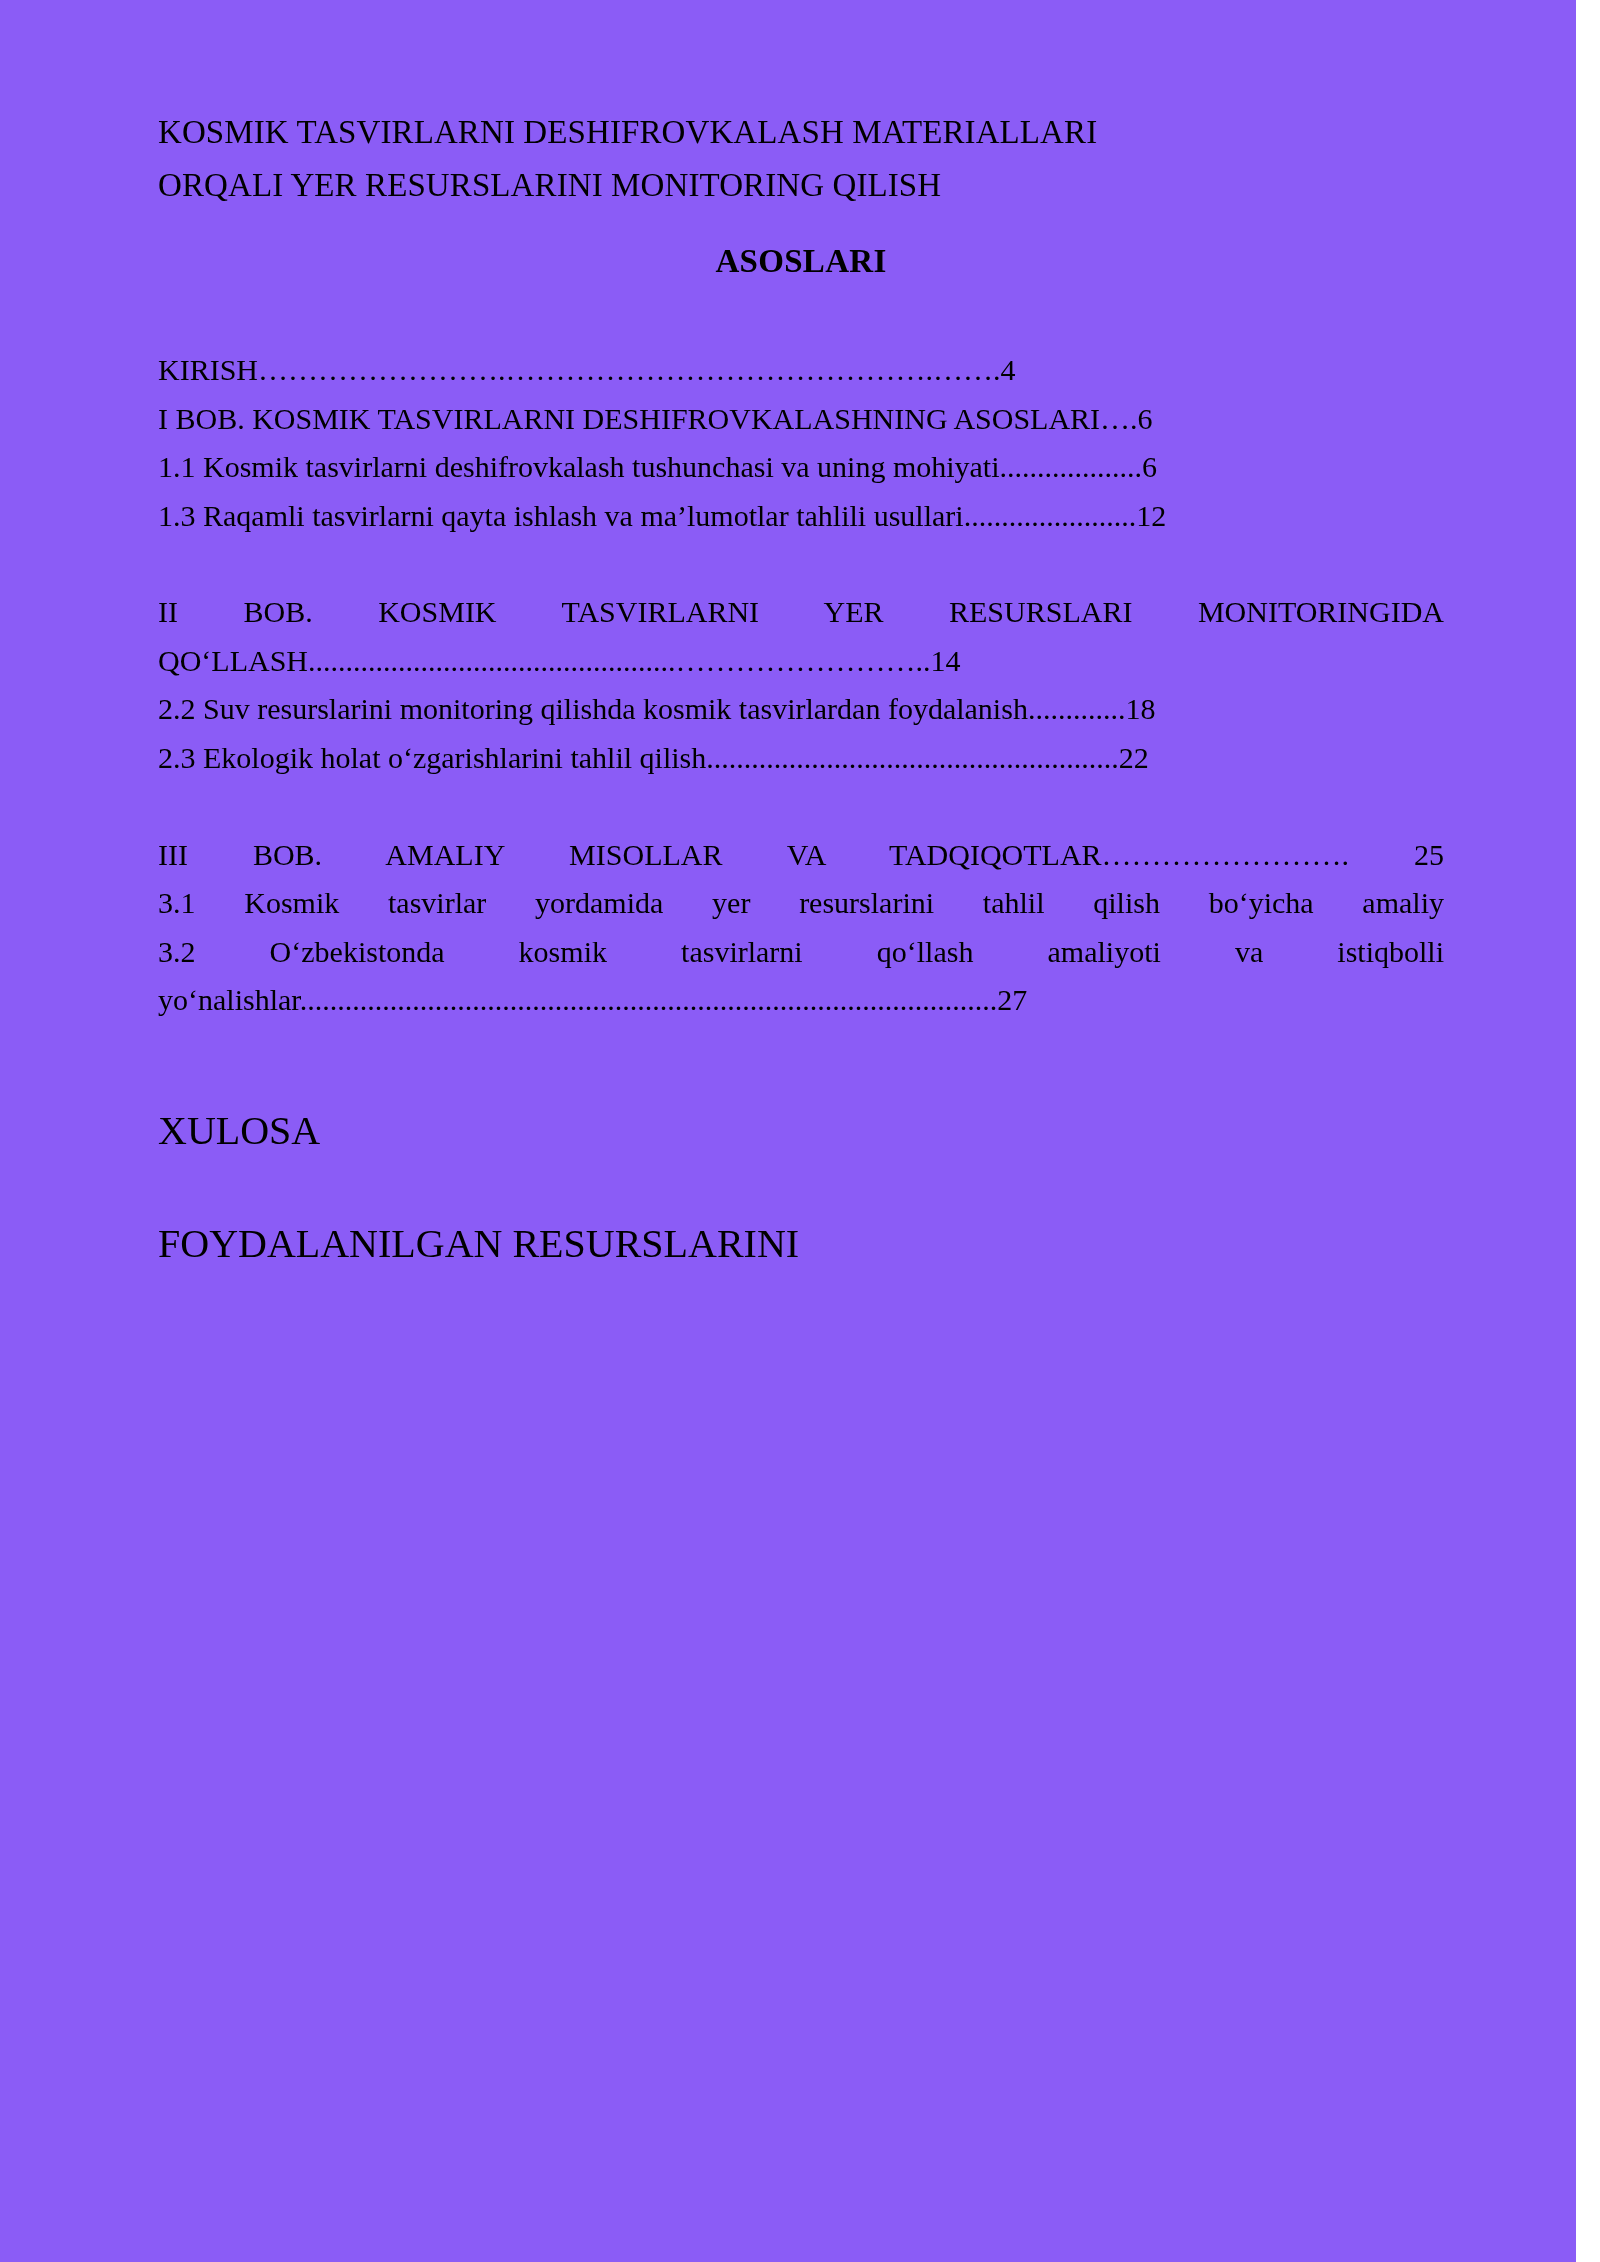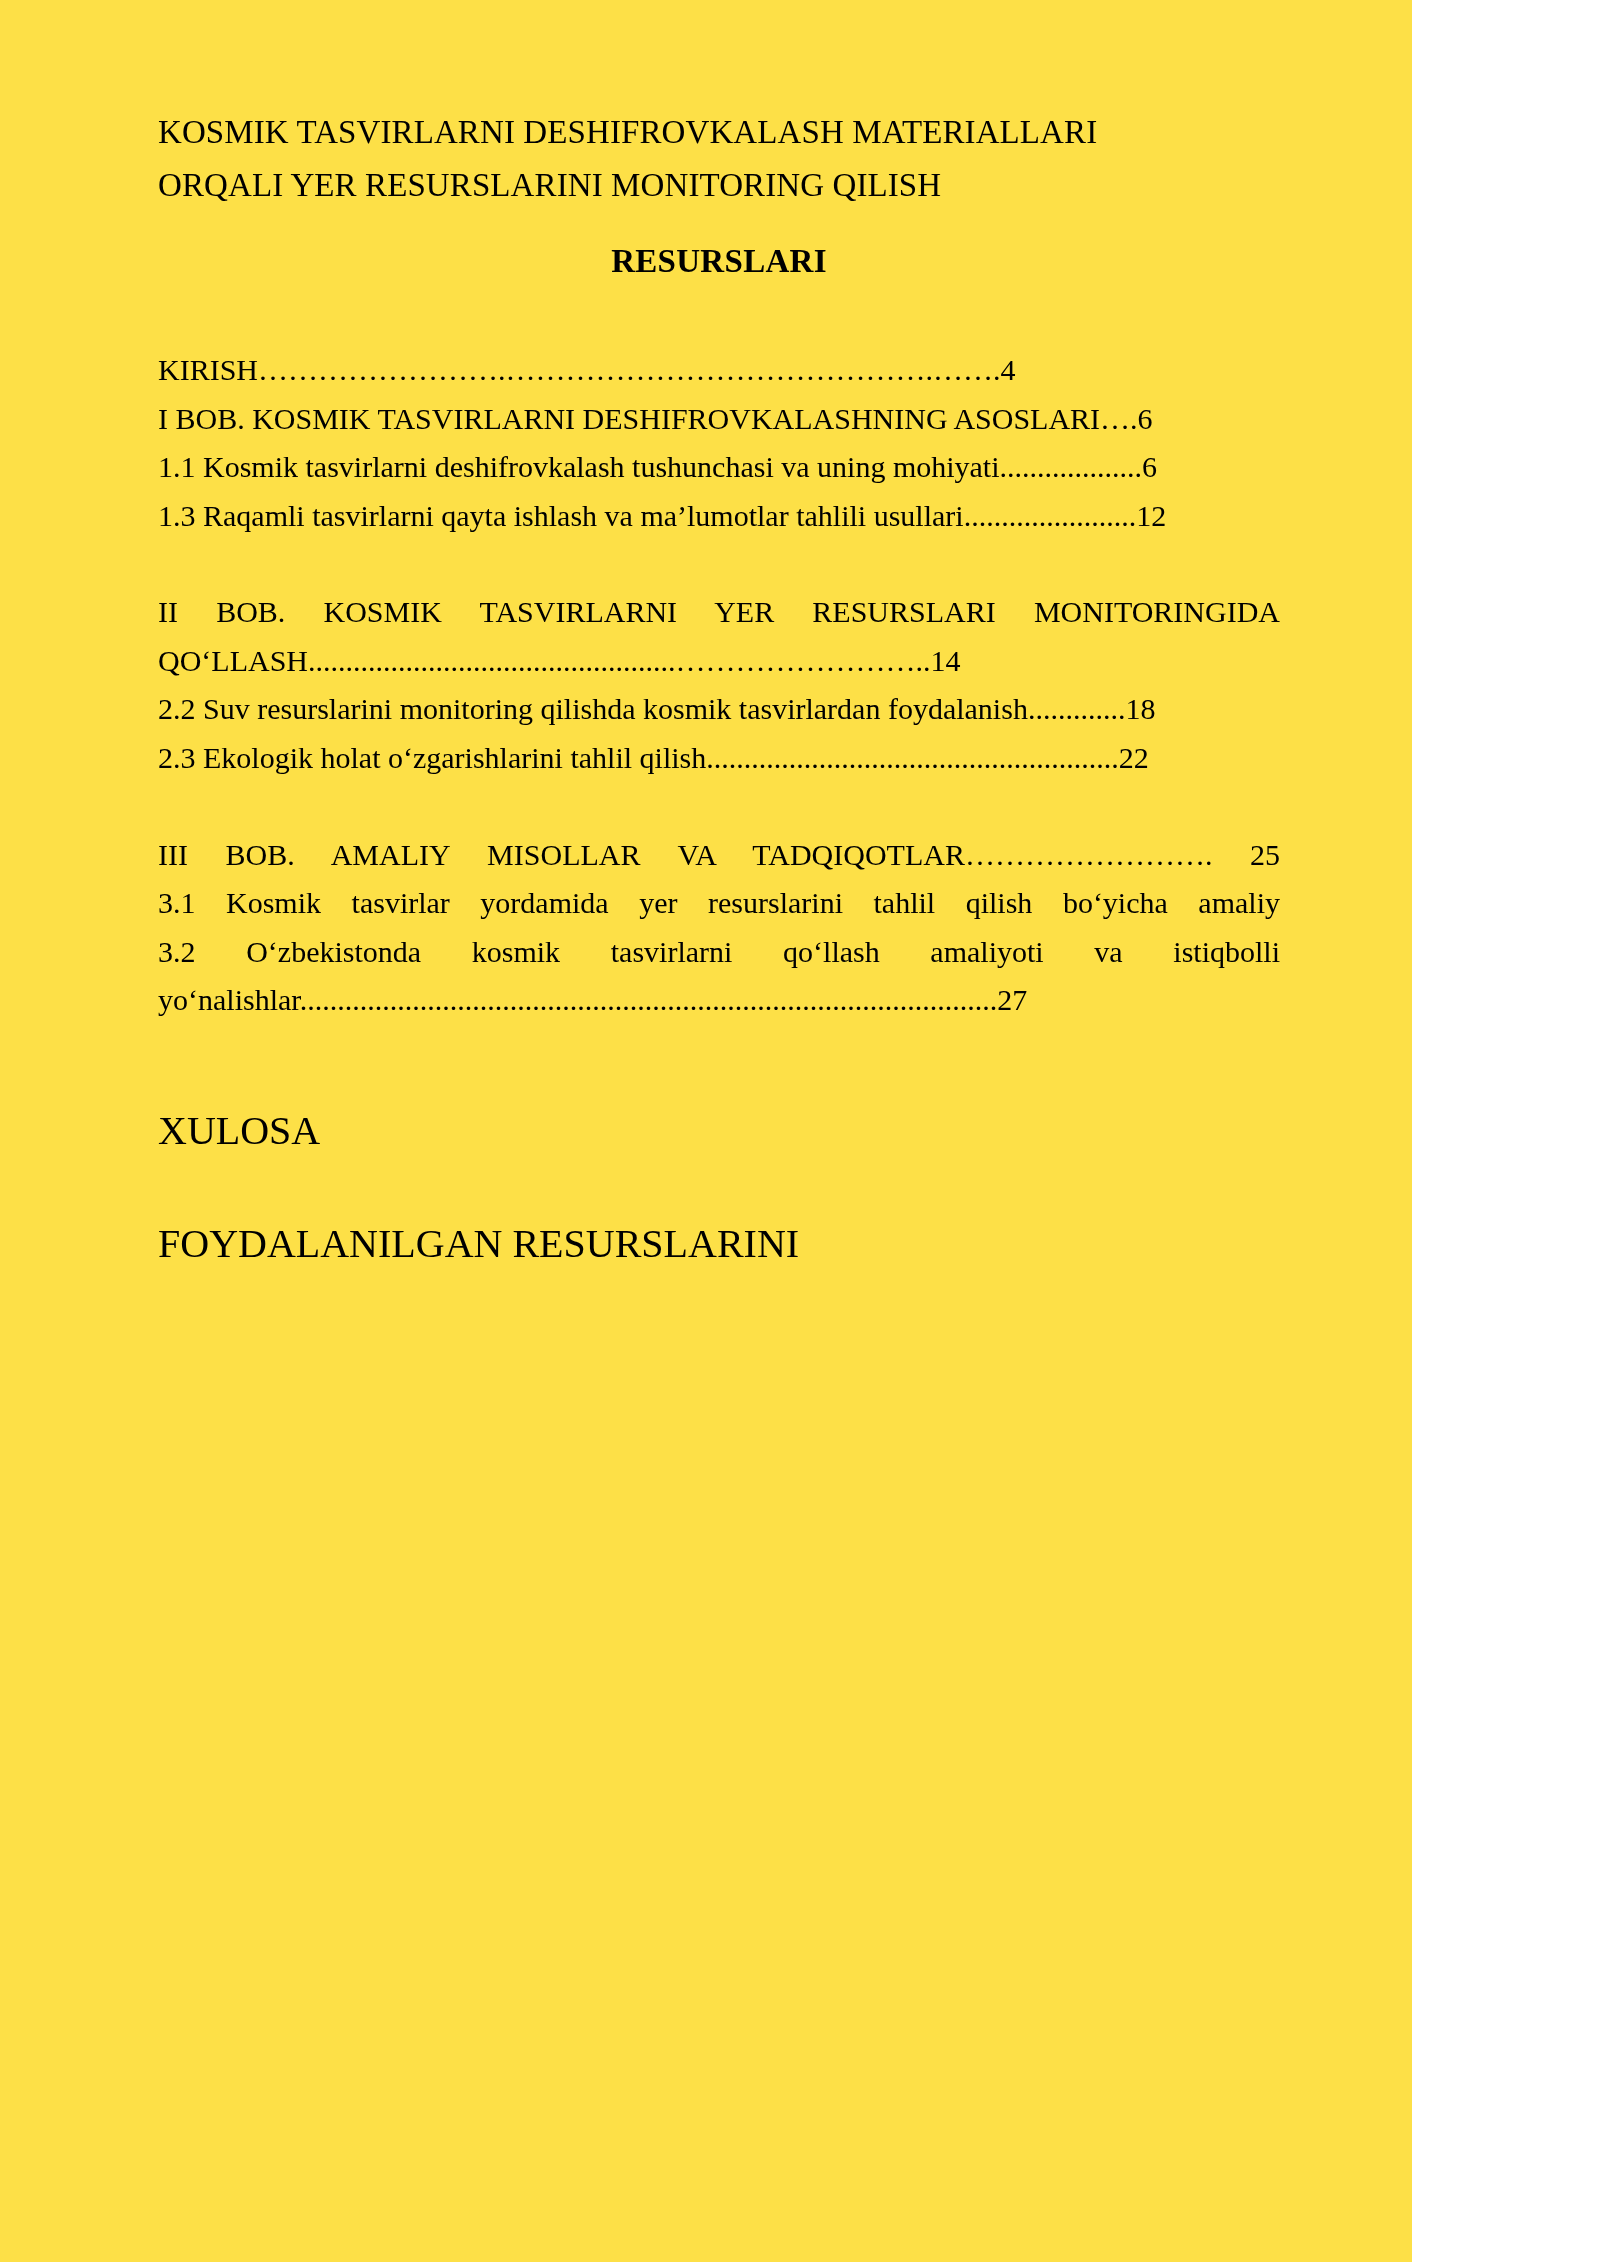--- a/index.html
+++ b/index.html
@@ -6,23 +6,23 @@
     margin: 0;
     padding: 0;
     background: #ffffff;
   }
   body {
     font-family: "Liberation Serif", "DejaVu Serif", serif;
     color: #000000;
   }
   .page {
     position: relative;
-    width: 1412px;
+    width: 1576px;
     height: 2262px;
-    background: #fde047;
+    background: #8b5cf6;
     box-sizing: border-box;
     padding: 96px 132px 0 158px;
     overflow: hidden;
   }
   .doc-title {
     font-size: 33px;
     line-height: 1.62;
     text-align: left;
     letter-spacing: 0.1px;
     margin: 0;
@@ -60,21 +60,21 @@
 </head>
 <body>
 
 <div class="page">
 
   <div class="doc-title">
     <span class="tline">KOSMIK TASVIRLARNI DESHIFROVKALASH MATERIALLARI</span>
     <span class="tline">ORQALI YER RESURSLARINI MONITORING QILISH</span>
   </div>
 
-  <div class="mundarija">RESURSLARI</div>
+  <div class="mundarija">ASOSLARI</div>
 
   <div class="toc">
 
     <p class="toc-line">KIRISH…………………….…………………………………….…….4</p>
 
     <p class="toc-line">I BOB. KOSMIK TASVIRLARNI DESHIFROVKALASHNING ASOSLARI….6</p>
 
     <p class="toc-line">1.1 Kosmik tasvirlarni deshifrovkalash tushunchasi va uning mohiyati...................6</p>
     <p class="toc-line">1.3 Raqamli tasvirlarni qayta ishlash va ma’lumotlar tahlili usullari.......................12</p>
 

